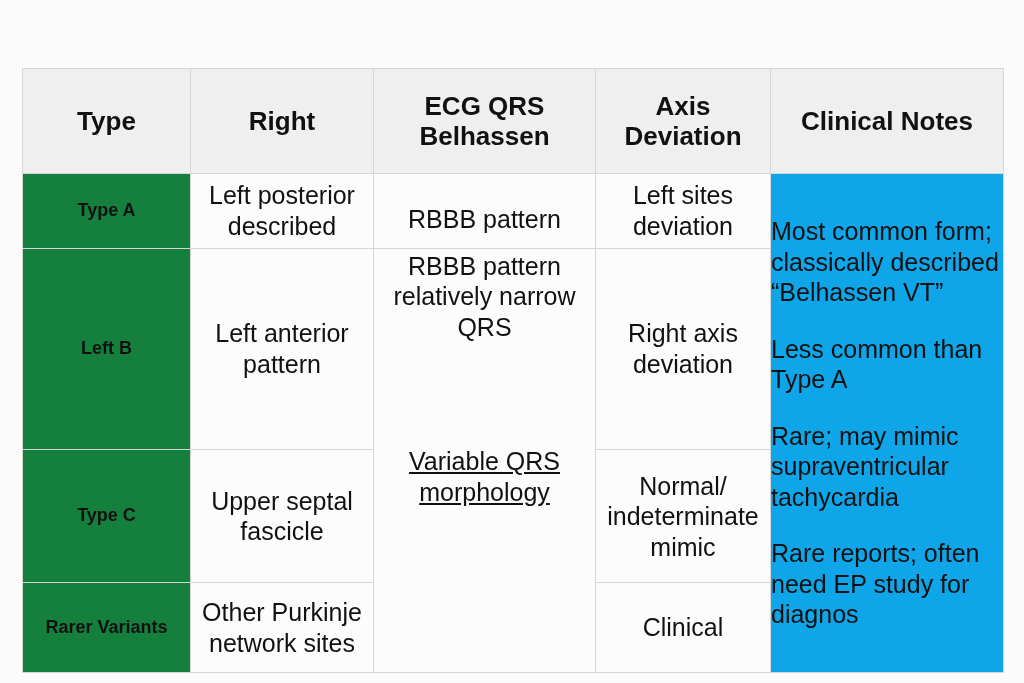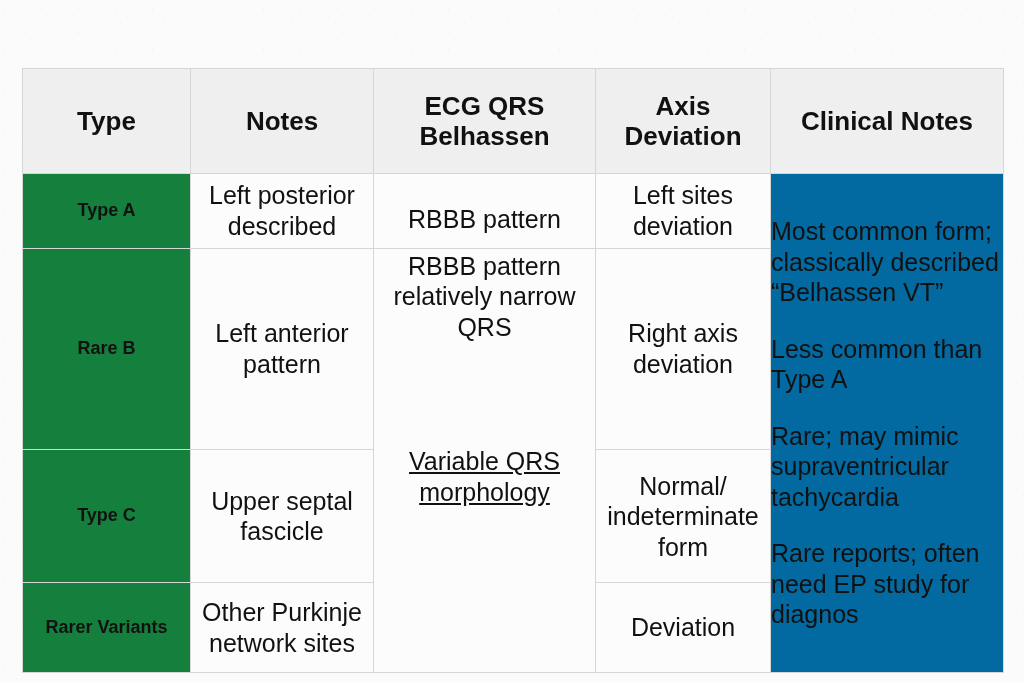--- a/index.html
+++ b/index.html
@@ -107,21 +107,21 @@
   .ecg-top {
     margin-top: 2px;
   }
   .ecg-bottom {
     margin-top: 104px;
     text-decoration: underline;
   }
 
   
   td.notes-cell {
-    background: #0369a1;
+    background: #0ea5e9;
     vertical-align: top;
     text-align: left;
     padding: 14px 10px 10px 14px;
     white-space: nowrap;
   }
   .notes-block {
     display: flex;
     flex-direction: column;
     gap: 26px;
   }
@@ -142,21 +142,21 @@
       <col class="c-type">
       <col class="c-origin">
       <col class="c-ecg">
       <col class="c-axis">
       <col class="c-notes">
     </colgroup>
 
     <thead>
       <tr>
         <th>Type</th>
-        <th>Notes</th>
+        <th>Right</th>
         <th>ECG QRS Belhassen</th>
         <th>Axis Deviation</th>
         <th>Clinical Notes</th>
       </tr>
     </thead>
 
     <tbody>
 
       <tr>
         <td class="type-cell">Type A</td>
@@ -170,40 +170,40 @@
           <div class="notes-block">
             <div class="note-item">Most common form; classically described “Belhassen VT”</div>
             <div class="note-item">Less common than Type A</div>
             <div class="note-item">Rare; may mimic supraventricular tachycardia</div>
             <div class="note-item">Rare reports; often need EP study for diagnos</div>
           </div>
         </td>
       </tr>
 
       <tr>
-        <td class="type-cell">Rare B</td>
+        <td class="type-cell">Left B</td>
         <td class="origin-cell">Left anterior pattern</td>
 
         <td class="ecg-cell" rowspan="3">
           <div class="ecg-stack">
             <div class="ecg-top">RBBB pattern relatively narrow QRS</div>
             <div class="ecg-bottom">Variable QRS morphology</div>
           </div>
         </td>
 
         <td class="axis-cell">Right axis deviation</td>
       </tr>
 
       <tr>
         <td class="type-cell">Type C</td>
         <td class="origin-cell">Upper septal fascicle</td>
-        <td class="axis-cell">Normal/ indeterminate form</td>
+        <td class="axis-cell">Normal/ indeterminate mimic</td>
       </tr>
 
       <tr>
         <td class="type-cell">Rarer Variants</td>
         <td class="origin-cell">Other Purkinje network sites</td>
-        <td class="axis-cell">Deviation</td>
+        <td class="axis-cell">Clinical</td>
       </tr>
 
     </tbody>
   </table>
 </div>
 
 </body></html>

